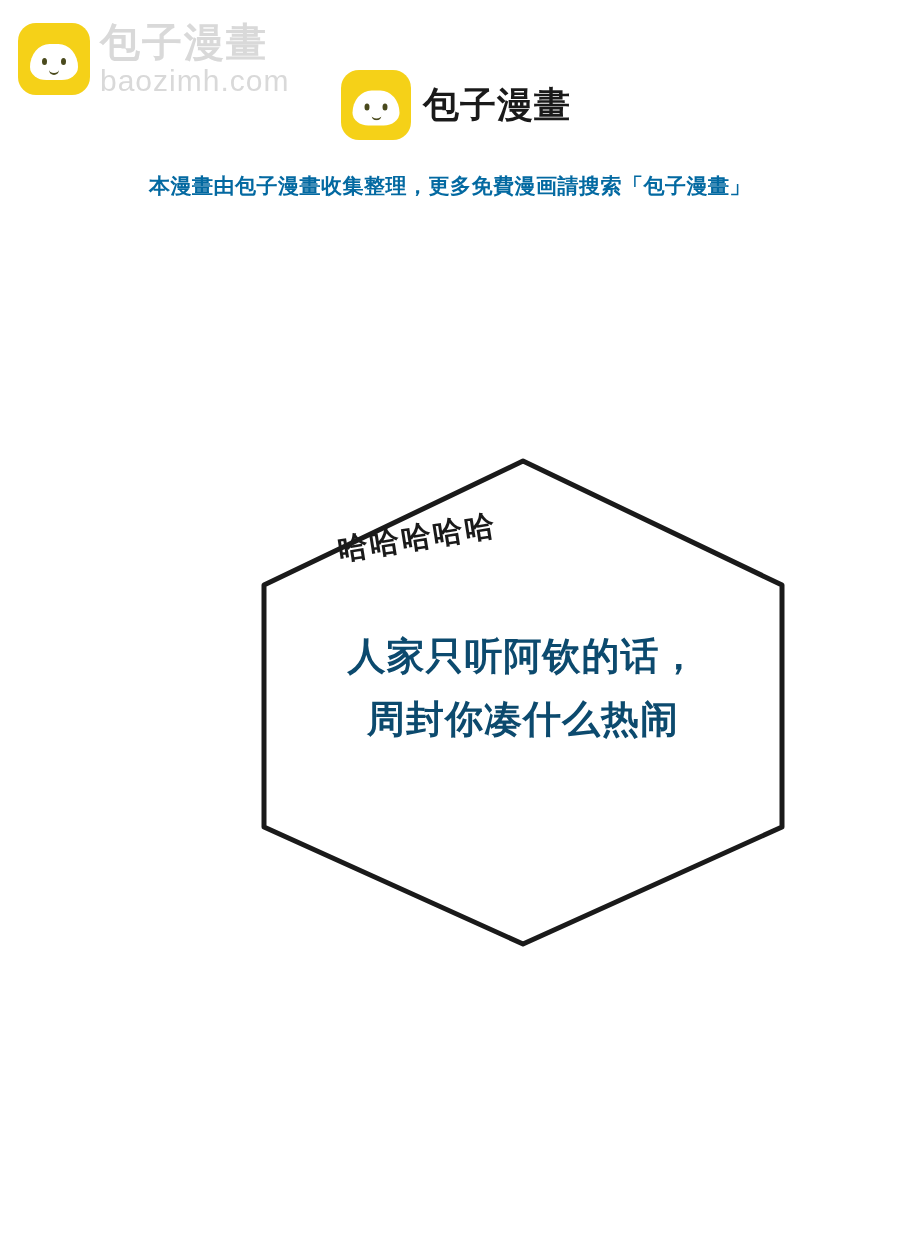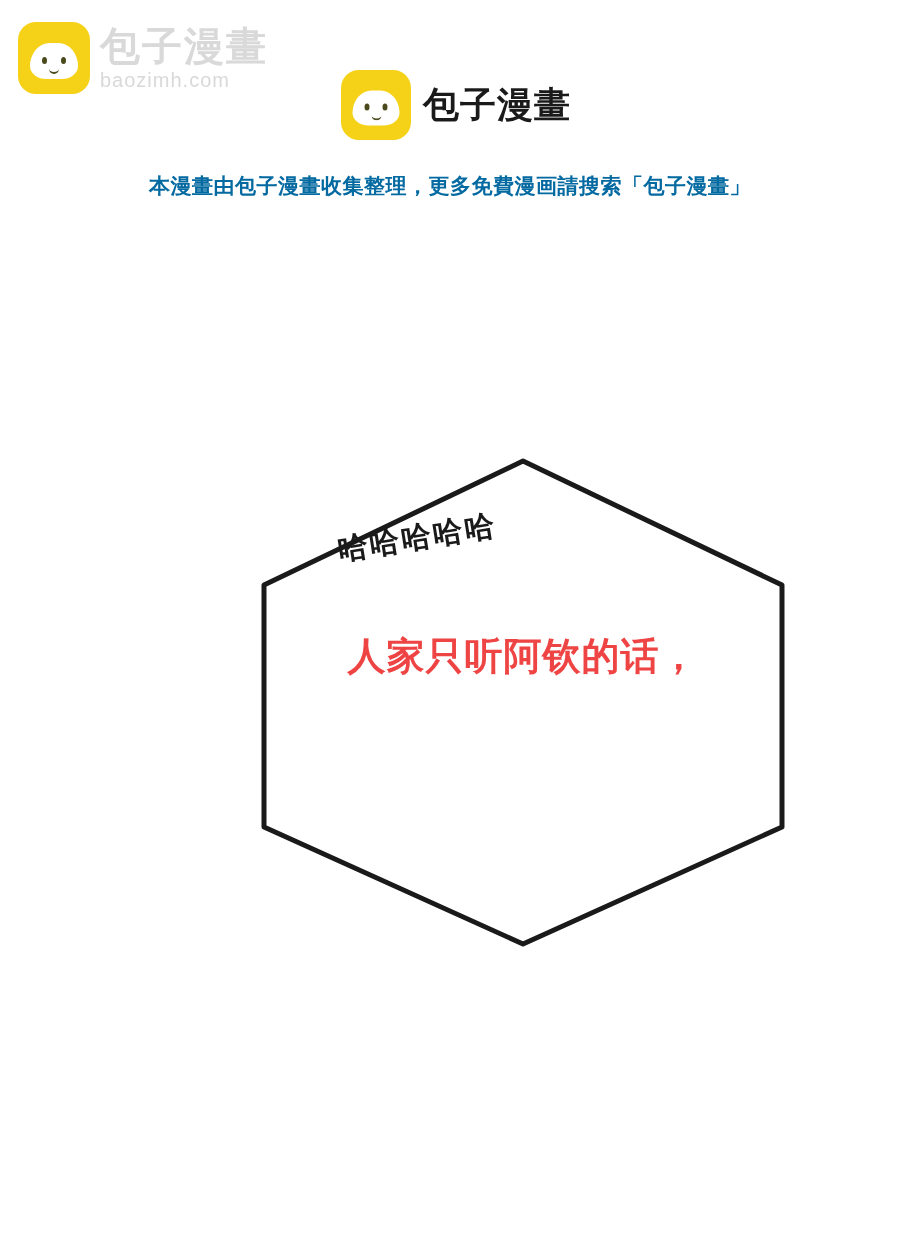--- a/index.html
+++ b/index.html
@@ -69,21 +69,21 @@
     justify-content: center;
     line-height: 1;
   }
   .wm-title {
     font-size: 40px;
     font-weight: bold;
     color: #d9d9d9;
     letter-spacing: 2px;
   }
   .wm-url {
-    font-size: 20px;
+    font-size: 30px;
     color: #d9d9d9;
     letter-spacing: 1px;
     margin-top: 4px;
   }
 
   
   .brand {
     position: absolute;
     left: 341px;
     top: 70px;
@@ -176,21 +176,21 @@
     white-space: nowrap;
   }
   .balloon-main {
     position: absolute;
     left: 0;
     right: 0;
     top: 170px;
     text-align: center;
     font-size: 38px;
     font-weight: bold;
-    color: #ef4444;
+    color: #0c4a6e;
     line-height: 1.65;
     letter-spacing: 1px;
   }
   .balloon-main div { white-space: nowrap; }
 </style>
 </head>
 <body>
 
 <div class="watermark">
   <div class="wm-badge">
@@ -219,14 +219,15 @@
 
 <div class="notice">本漫畫由包子漫畫收集整理，更多免費漫画請搜索「包子漫畫」</div>
 
 <div class="balloon-wrap">
   <svg class="balloon-svg" viewBox="0 0 530 495" preserveAspectRatio="none">
     <polygon points="265,6 524,130 524,372 265,489 6,372 6,130" fill="#ffffff" stroke="#1a1a1a" stroke-width="5" stroke-linejoin="round"></polygon>
   </svg>
   <div class="balloon-small">哈哈哈哈哈</div>
   <div class="balloon-main">
     <div>人家只听阿钦的话，</div>
+    <div>周封你凑什么热闹</div>
   </div>
 </div>
 
 </body></html>

